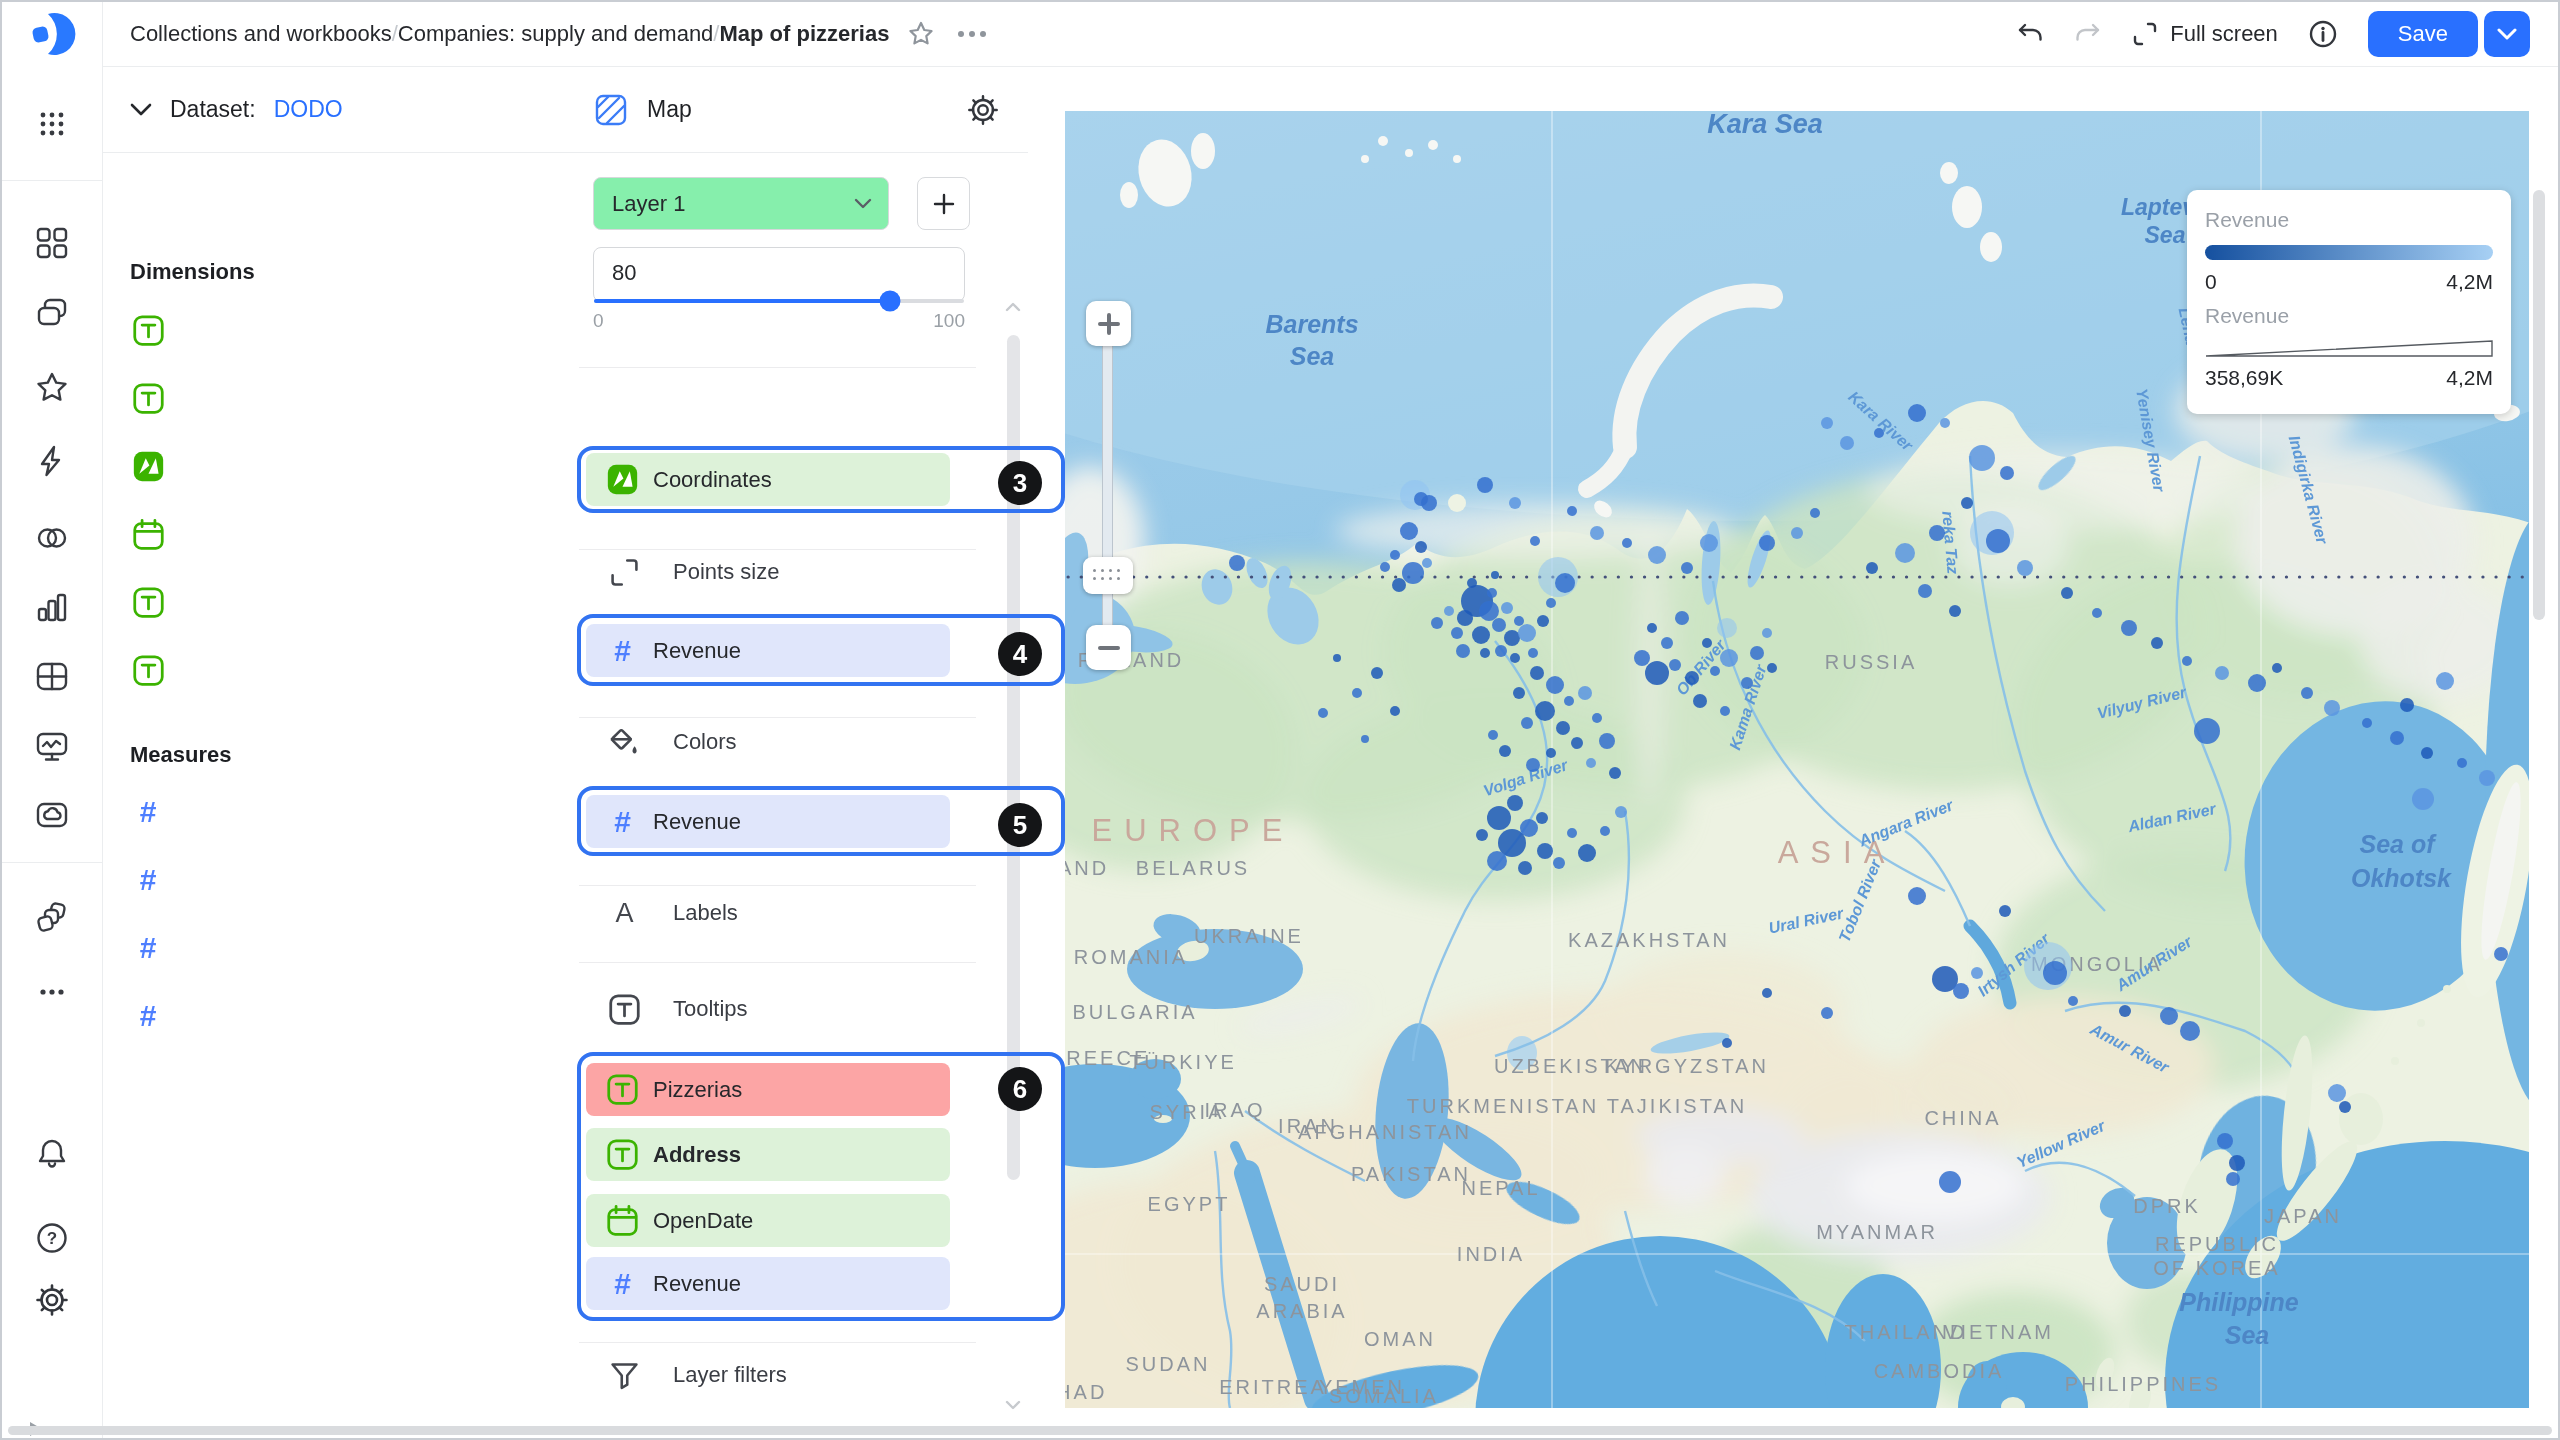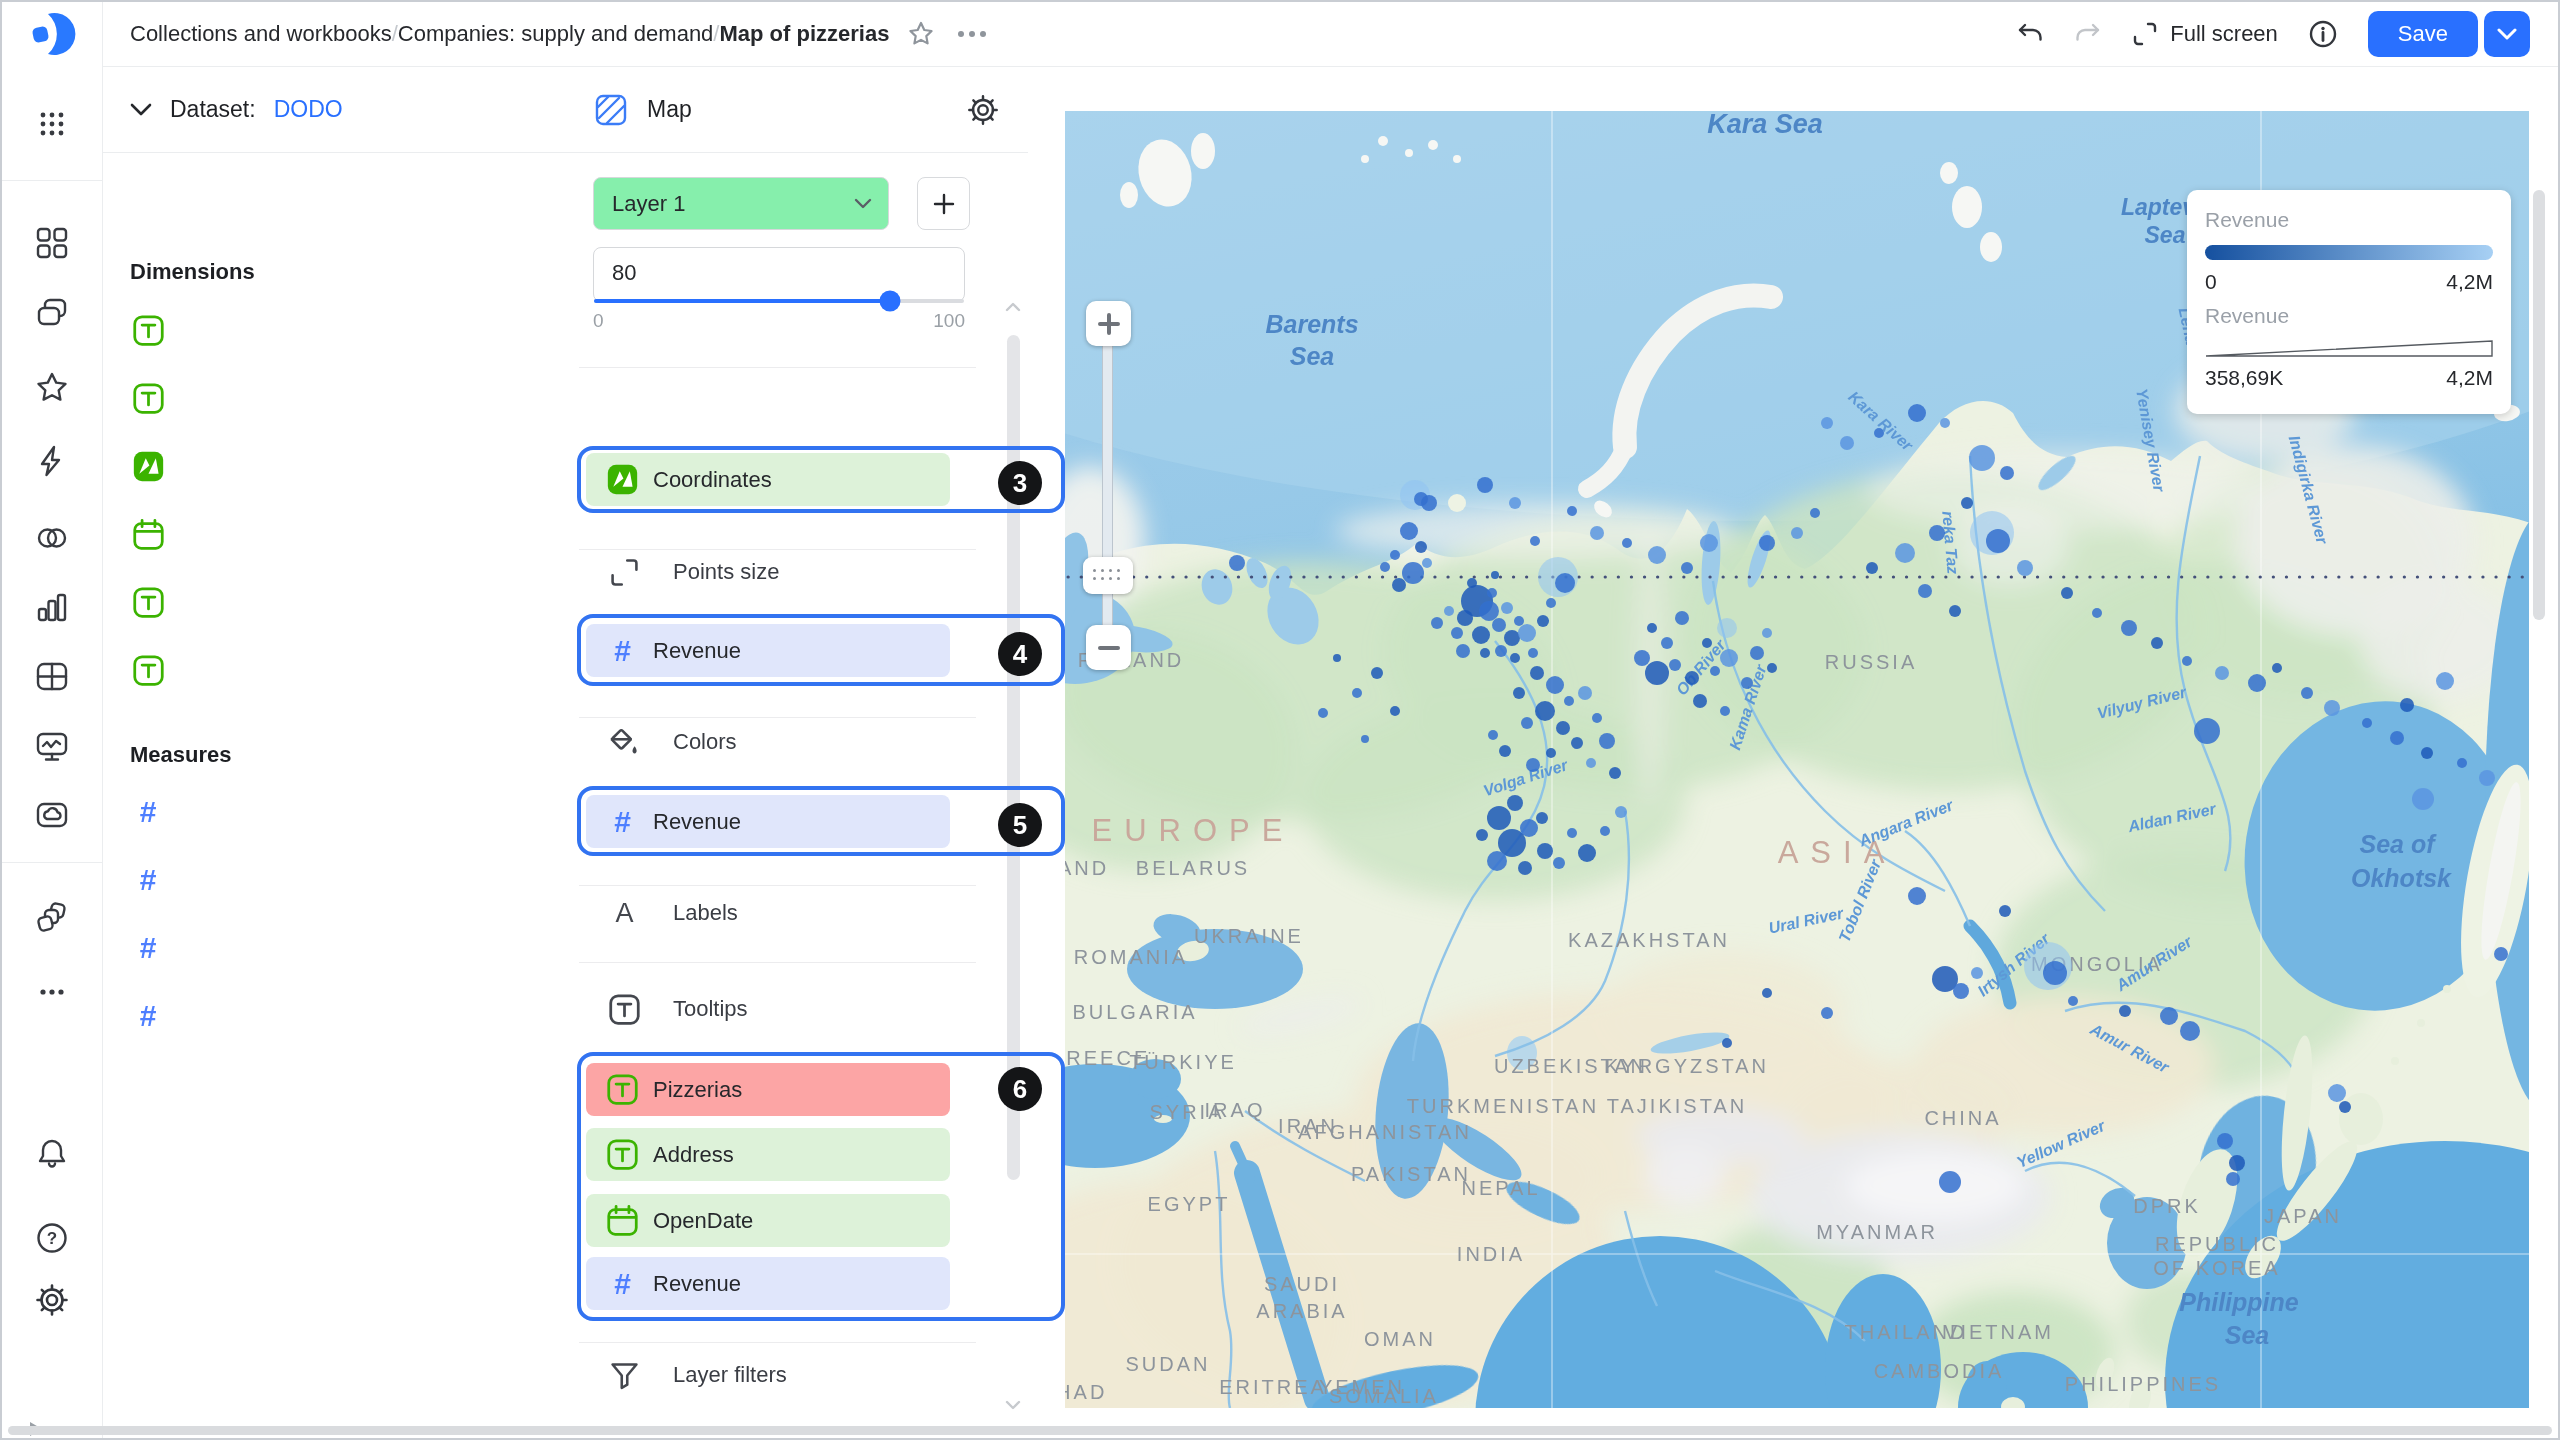--- a/index.html
+++ b/index.html
@@ -512,21 +512,21 @@
       </div>
     <div class="chip" style="top: 996px; background: #fca5a5;" id="chip-4-0">
         <span class="cic">
           <svg width="33" height="33" viewBox="0 0 36 36">
             <rect x="3" y="3" width="30" height="30" rx="8" fill="none" stroke="#3bb300" stroke-width="3"></rect>
             <path d="M11,12 h14 M18,12 v13" stroke="#3bb300" stroke-width="3" stroke-linecap="round" fill="none"></path>
           </svg>
         </span>
                       <span>Pizzerias</span>
       </div>
-    <div class="chip" style="top: 1061px; background: rgb(221, 242, 217);" id="chip-4-1">
+    <div class="chip" style="top: 1061px; background: rgb(221, 242, 217); font-weight: bold;" id="chip-4-1">
         <span class="cic">
           <svg width="33" height="33" viewBox="0 0 36 36">
             <rect x="3" y="3" width="30" height="30" rx="8" fill="none" stroke="#3bb300" stroke-width="3"></rect>
             <path d="M11,12 h14 M18,12 v13" stroke="#3bb300" stroke-width="3" stroke-linecap="round" fill="none"></path>
           </svg>
         </span>
                       <span>Address</span>
       </div>
     <div class="chip" style="top: 1127px; background: rgb(221, 242, 217);" id="chip-4-2">
         <span class="cic">

